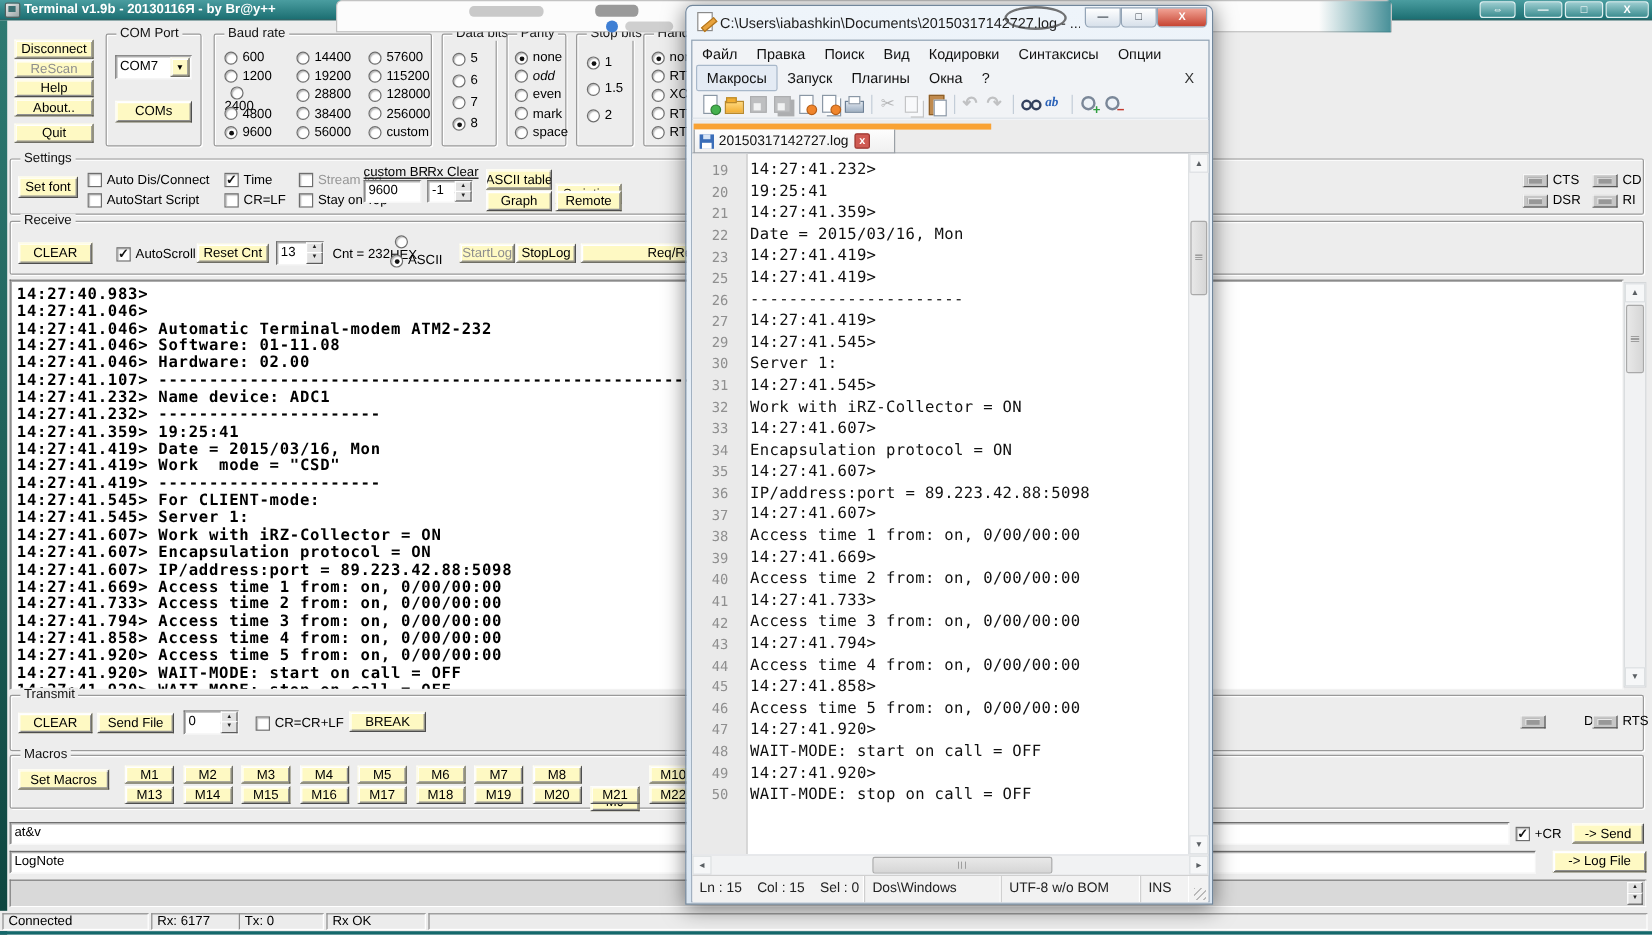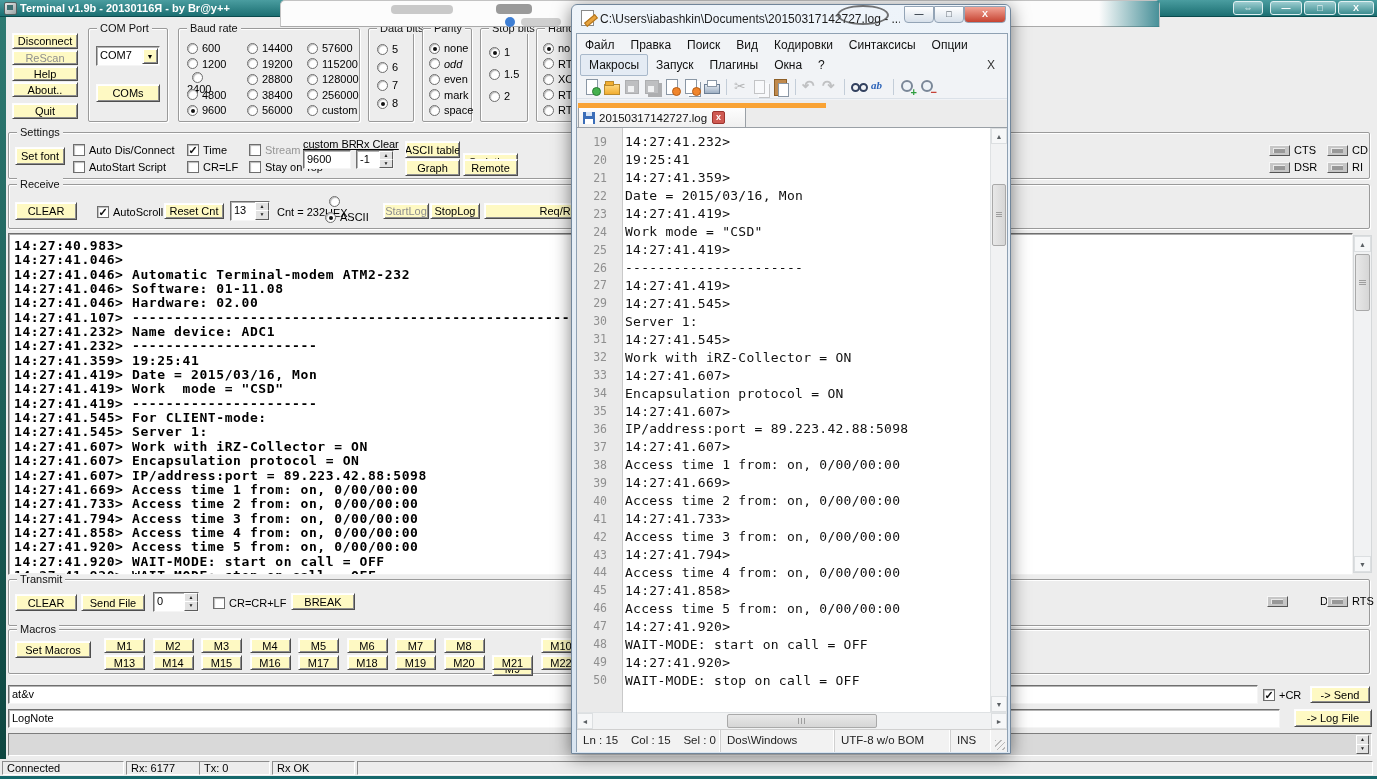--- a/index.html
+++ b/index.html
@@ -628,24 +628,20 @@
             </div>
             <div class="ed-row">
               <span class="ed-n">22</span>
               <span class="ed-t">Date = 2015/03/16, Mon</span>
             </div>
             <div class="ed-row">
               <span class="ed-n">23</span>
               <span class="ed-t">14:27:41.419&gt;</span>
             </div>
             <div class="ed-row">
-              <span class="ed-n">24</span>
-              <span class="ed-t">Work  mode = "CSD"</span>
-            </div>
-            <div class="ed-row">
               <span class="ed-n">25</span>
               <span class="ed-t">14:27:41.419&gt;</span>
             </div>
             <div class="ed-row">
               <span class="ed-n">26</span>
               <span class="ed-t">----------------------</span>
             </div>
             <div class="ed-row">
               <span class="ed-n">27</span>
               <span class="ed-t">14:27:41.419&gt;</span>

